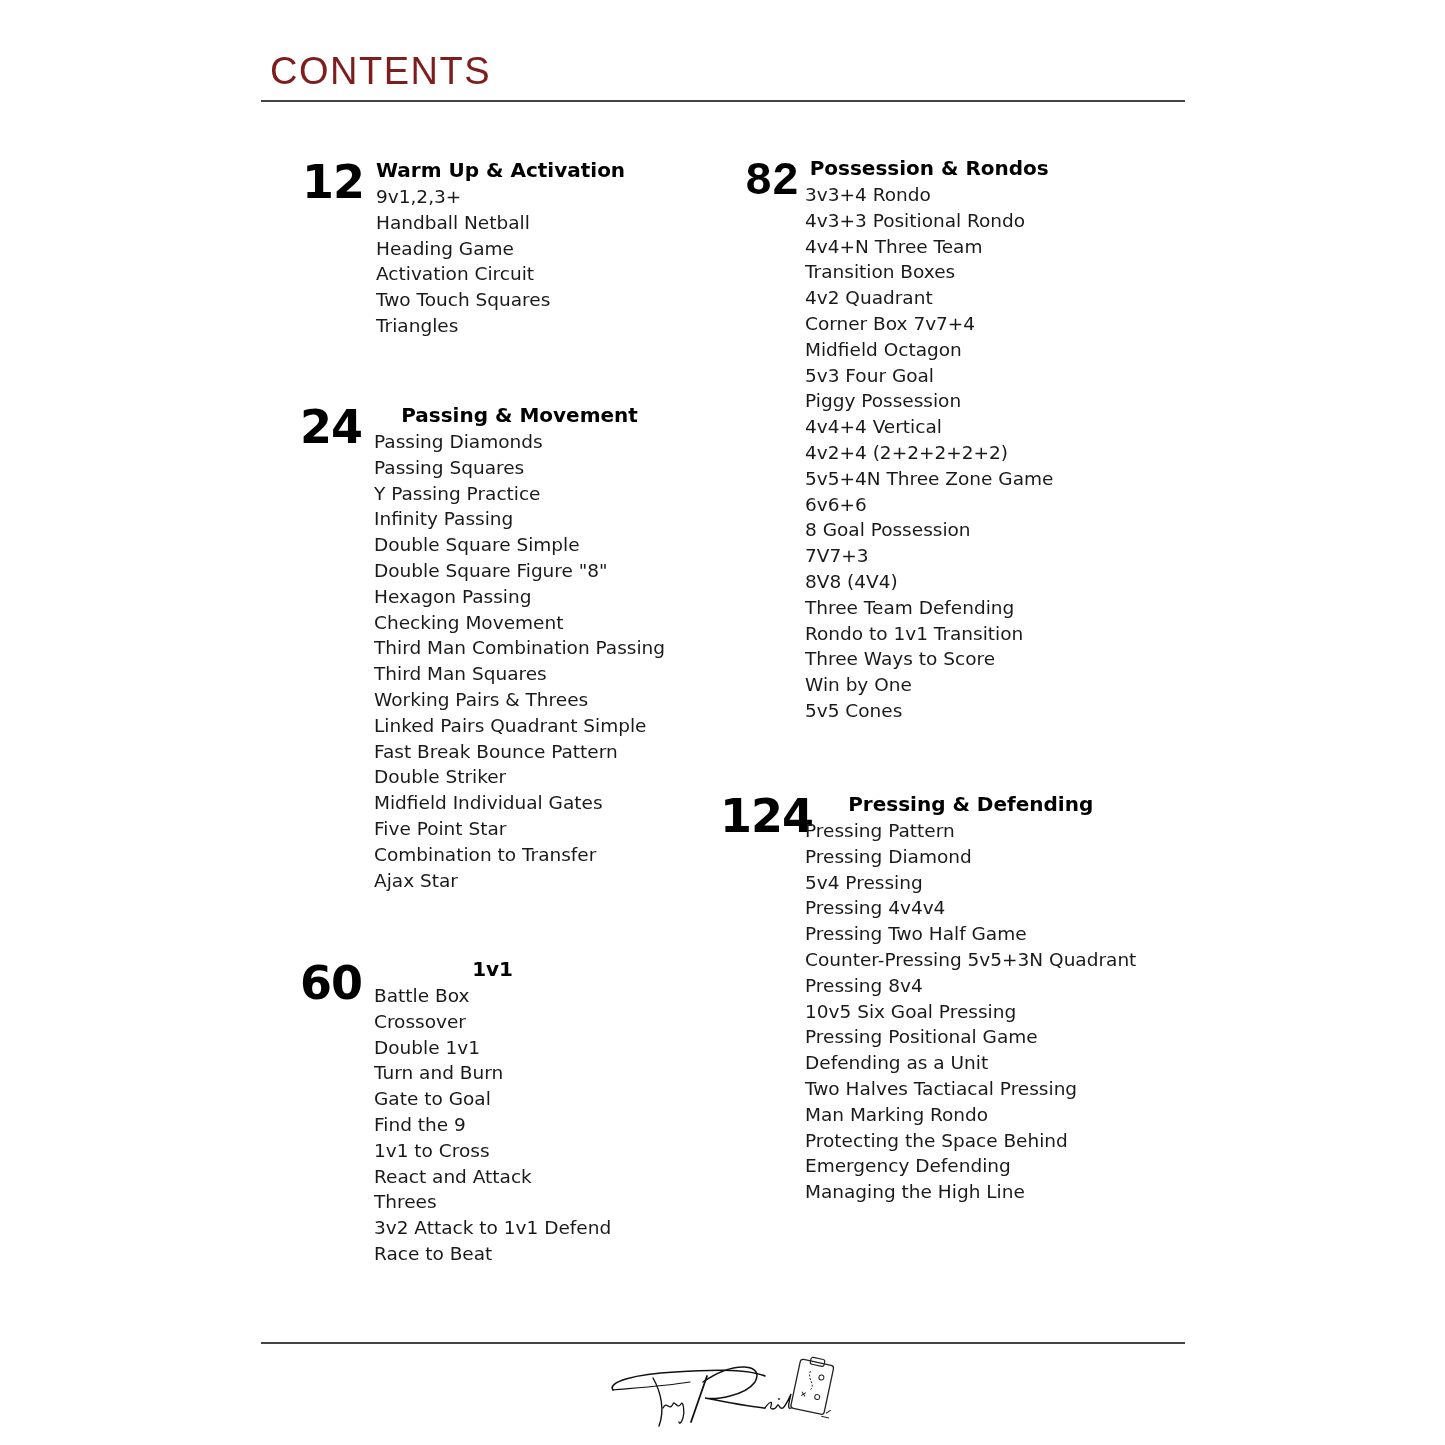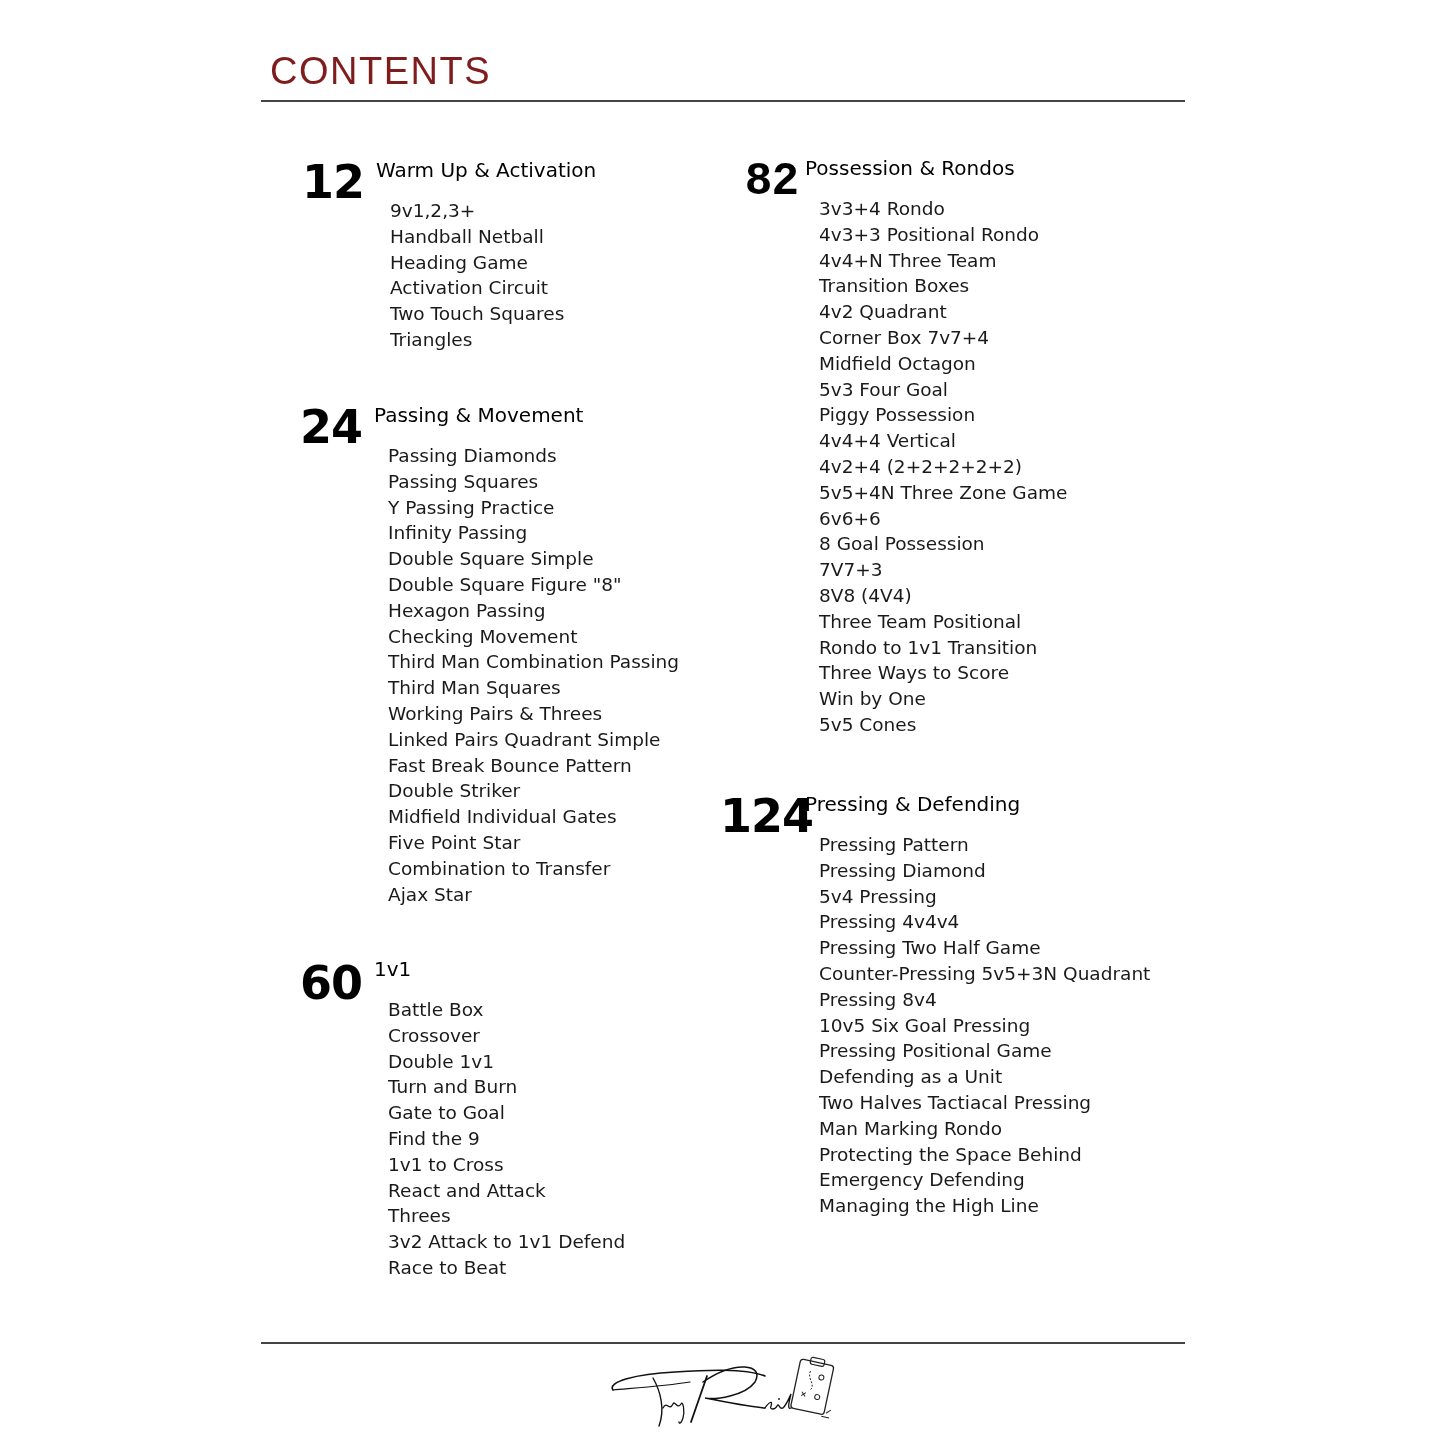--- a/index.html
+++ b/index.html
@@ -49,29 +49,30 @@
       color: #000;
       text-align: right;
       letter-spacing: -1px;
     }
     .section .body {
       position: absolute;
       top: 0;
     }
     .section .heading {
       font-family: "DejaVu Sans", sans-serif;
-      font-weight: normal;
+      font-weight: bold;
       font-size: 20px;
       line-height: 28px;
       color: #000;
       white-space: nowrap;
+      text-align: center;
     }
     .section ul {
       list-style: none;
-      margin: 14px;
+      margin: 0;
       padding: 0;
     }
     .section li {
       font-family: "DejaVu Sans", sans-serif;
       font-size: 18.5px;
       line-height: 25.8px;
       color: #1a1a1a;
       white-space: nowrap;
     }
 
@@ -186,21 +187,21 @@
         <li>Midfield Octagon</li>
         <li>5v3 Four Goal</li>
         <li>Piggy Possession</li>
         <li>4v4+4 Vertical</li>
         <li>4v2+4 (2+2+2+2+2)</li>
         <li>5v5+4N Three Zone Game</li>
         <li>6v6+6</li>
         <li>8 Goal Possession</li>
         <li>7V7+3</li>
         <li>8V8 (4V4)</li>
-        <li>Three Team Positional</li>
+        <li>Three Team Defending</li>
         <li>Rondo to 1v1 Transition</li>
         <li>Three Ways to Score</li>
         <li>Win by One</li>
         <li>5v5 Cones</li>
       </ul>
   </div>
 </div>
 
 <div class="section" id="sec-pressing">
   <div class="page-num">124</div>

